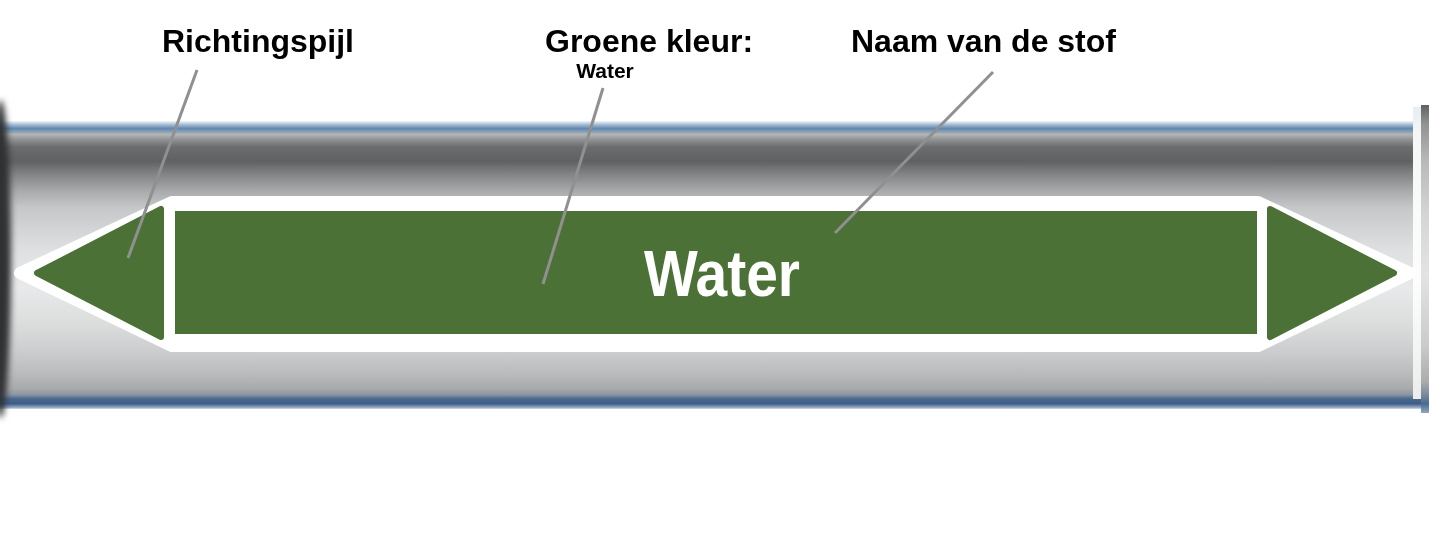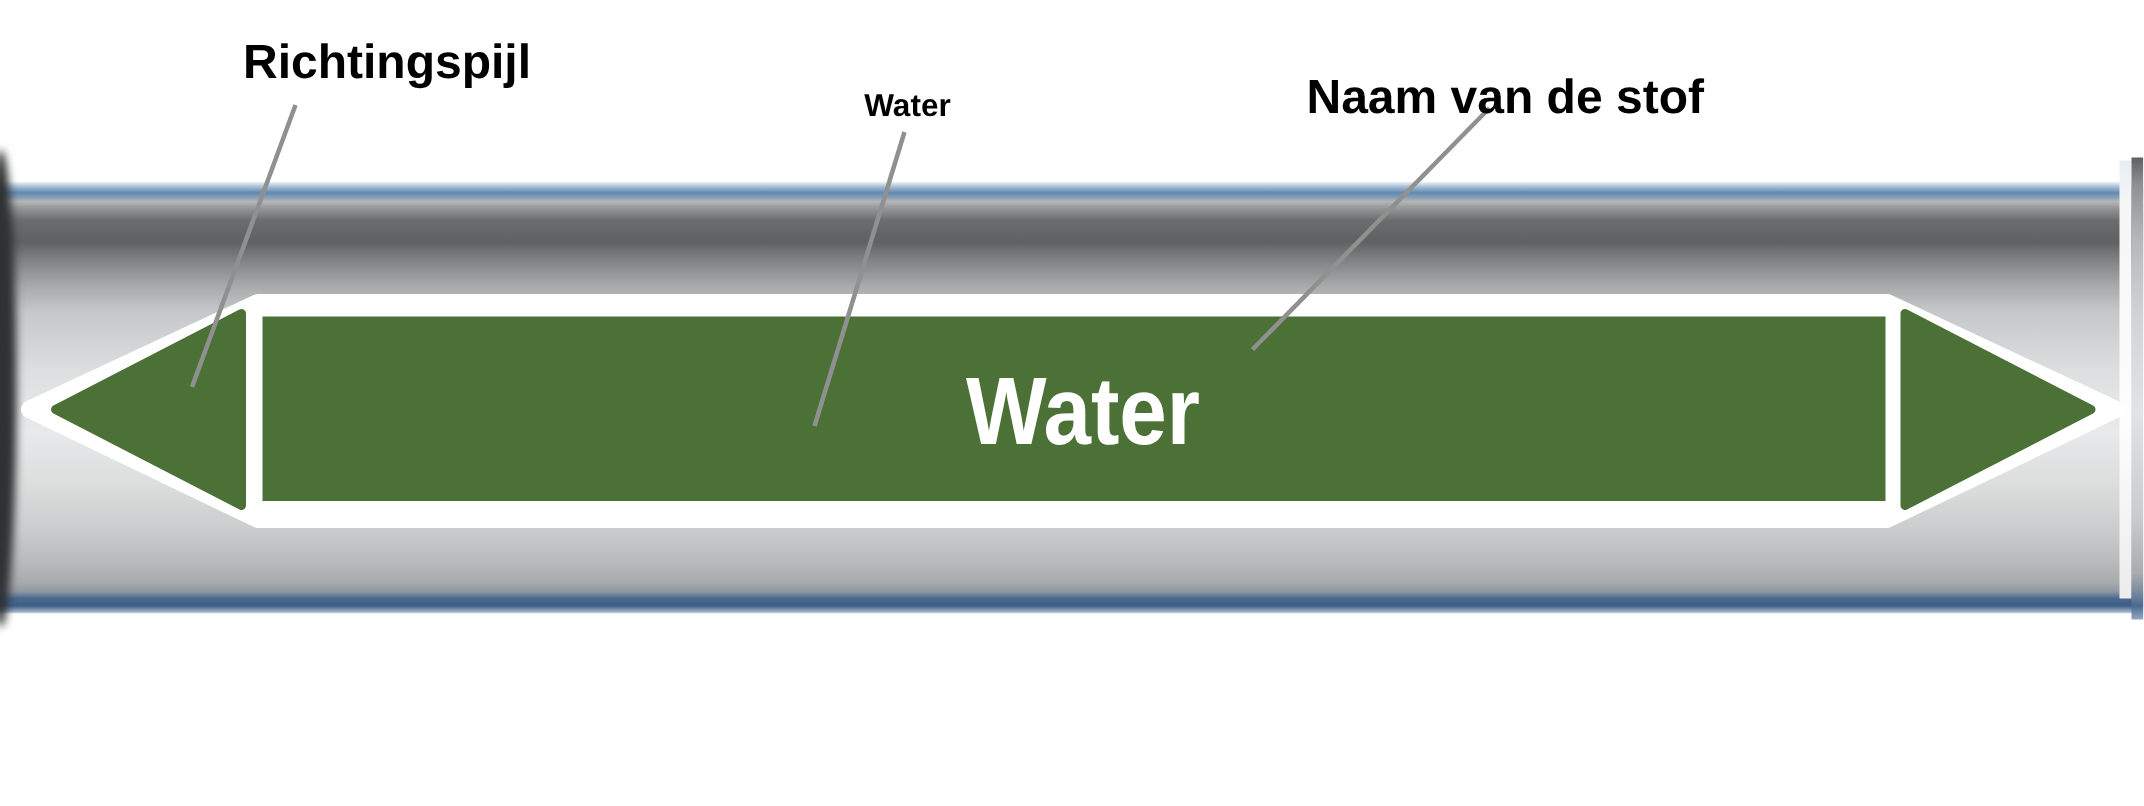--- a/index.html
+++ b/index.html
@@ -90,21 +90,21 @@
     position: absolute;
     color: #000000;
     font-weight: bold;
     font-size: 21px;
     line-height: 1.1;
     text-align: center;
   }
   #ann-direction   { left: 162px; top: 24px; }
   #ann-green       { left: 545px; top: 24px; width: 190px; text-align: center; }
   #ann-green-sub   { left: 545px; top: 59px; width: 120px; }
-  #ann-substance   { left: 871px; top: 24px; margin-top: 23px; }
+  #ann-substance   { left: 851px; top: 24px; }
 </style>
 </head>
 <body>
 
 <div class="stage">
 
   <div class="pipe"></div>
   <div class="left-rim"></div>
   <div class="seam-gap"></div>
   <div class="seam-sliver"></div>
@@ -119,18 +119,19 @@
     </g>
     <g stroke-width="3" stroke="#909090">
       <line x1="197" y1="70" x2="128" y2="258"></line>
       <line x1="603" y1="88" x2="543" y2="284"></line>
       <line x1="993" y1="72" x2="835" y2="233"></line>
     </g>
   </svg>
 
   <div class="ann" id="ann-direction">Richtingspijl</div>
 
+  <div class="ann" id="ann-green">Groene kleur:</div>
 
   <div class="ann-sub" id="ann-green-sub">Water</div>
 
   <div class="ann" id="ann-substance">Naam van de stof</div>
 
 </div>
 
 </body></html>

